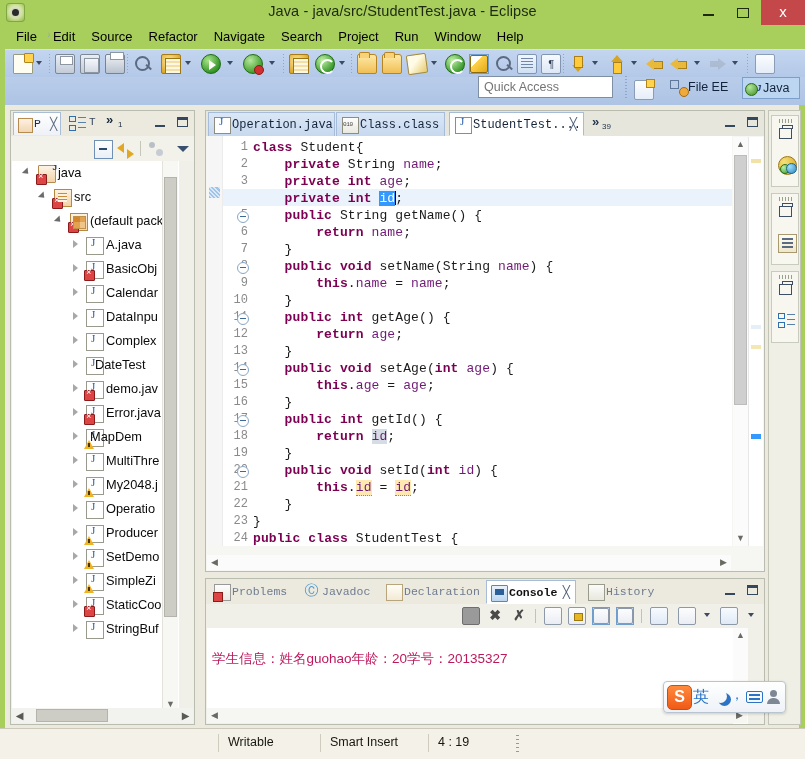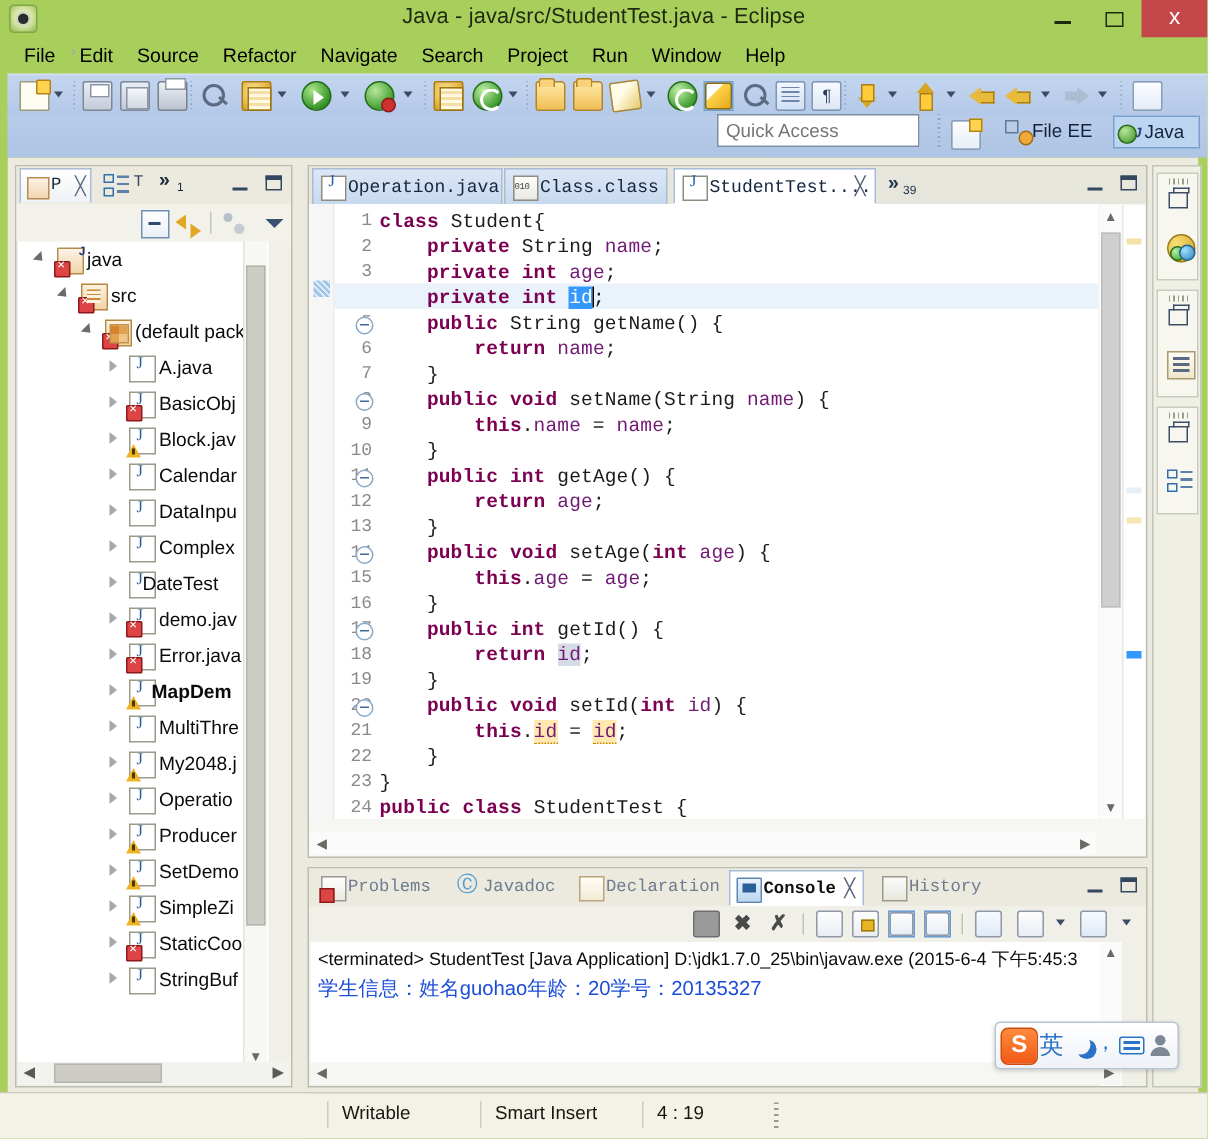--- a/index.html
+++ b/index.html
@@ -277,21 +277,21 @@
   .c-pg{background:linear-gradient(#fdfdfd,#e9edf3);border:1px solid #8d98a8;}
   .c-lock{background:linear-gradient(#fdfdfd,#e9edf3);border:1px solid #8d98a8;}
   .c-lock:after{content:"";position:absolute;left:5px;top:5px;width:7px;height:6px;background:#e8b623;border:1px solid #9c7a13;}
   .c-disp{background:linear-gradient(#fdfdfd,#e9edf3);border:1px solid #8d98a8;}
   .c-new{background:linear-gradient(#f7fbff,#dfe9f5);border:1px solid #8d98a8;}
   .con-sep{position:absolute;top:5px;width:1px;height:14px;background:#c0c4b8;}
 
   .con-body{position:absolute;left:1px;top:49px;width:540px;height:80px;background:#fff;}
   .con-line{position:absolute;left:5px;white-space:nowrap;}
   .con-line.head{top:3px;font-size:12px;color:#0d0d0d;font-family:"Liberation Sans",sans-serif;}
-  .con-line.out{top:22px;font-size:13.5px;color:#1d4ed8;}
+  .con-line.out{top:22px;font-size:13.5px;color:#be185d;}
   .con-vscroll{position:absolute;right:16px;top:49px;width:15px;height:96px;background:#fbfbfb;}
   .con-hscroll{position:absolute;left:1px;bottom:1px;width:540px;height:15px;background:#f6f6f3;}
   .sc-arrow{position:absolute;color:#6a6a64;font-size:9px;text-align:center;width:15px;height:15px;line-height:15px;}
 
   
   .rbar{position:absolute;left:768px;top:110px;width:33px;height:615px;background:#f0efe6;border:1px solid #c2c5b8;box-sizing:border-box;}
   .rstack{position:absolute;left:2px;width:28px;background:#f7f6ef;border:1px solid #c8cbbe;box-sizing:border-box;}
   .rst-dots{position:absolute;left:7px;top:3px;width:14px;height:4px;
     background:repeating-linear-gradient(90deg,#9aa08e 0 1px,transparent 1px 3px);}
   .rst-restore{position:absolute;left:7px;top:10px;width:13px;height:11px;border:1.4px solid #3d4f66;box-sizing:border-box;}
@@ -531,65 +531,58 @@
         </div>
         <div class="trow">
           <span class="tw closed" style="left: 60px;"></span>
           <span class="ticon i-java" style="left: 74px;">
             <i class="i-err"></i>
           </span>
           <span class="tlabel" style="left: 94px;">BasicObj</span>
         </div>
         <div class="trow">
           <span class="tw closed" style="left: 60px;"></span>
+          <span class="ticon i-java" style="left: 74px;"></span>
+          <span class="tlabel" style="left: 94px;">Calendar</span>
+        </div>
+        <div class="trow">
+          <span class="tw closed" style="left: 60px;"></span>
+          <span class="ticon i-java" style="left: 74px;"></span>
+          <span class="tlabel" style="left: 94px;">DataInpu</span>
+        </div>
+        <div class="trow">
+          <span class="tw closed" style="left: 60px;"></span>
+          <span class="ticon i-java" style="left: 74px;"></span>
+          <span class="tlabel" style="left: 94px;">Complex</span>
+        </div>
+        <div class="trow">
+          <span class="tw closed" style="left: 60px;"></span>
+          <span class="ticon i-java" style="left: 74px;"></span>
+          <span class="tlabel" style="left: 83px;">DateTest</span>
+        </div>
+        <div class="trow">
+          <span class="tw closed" style="left: 60px;"></span>
+          <span class="ticon i-java" style="left: 74px;">
+            <i class="i-err"></i>
+          </span>
+          <span class="tlabel" style="left: 94px;">demo.jav</span>
+        </div>
+        <div class="trow">
+          <span class="tw closed" style="left: 60px;"></span>
+          <span class="ticon i-java" style="left: 74px;">
+            <i class="i-err"></i>
+          </span>
+          <span class="tlabel" style="left: 94px;">Error.java</span>
+        </div>
+        <div class="trow">
+          <span class="tw closed" style="left: 60px;"></span>
           <span class="ticon i-java" style="left: 74px;">
             <i class="i-warn"></i>
           </span>
-          <span class="tlabel" style="left: 94px;">Block.jav</span>
-        </div>
-        <div class="trow">
-          <span class="tw closed" style="left: 60px;"></span>
-          <span class="ticon i-java" style="left: 74px;"></span>
-          <span class="tlabel" style="left: 94px;">Calendar</span>
-        </div>
-        <div class="trow">
-          <span class="tw closed" style="left: 60px;"></span>
-          <span class="ticon i-java" style="left: 74px;"></span>
-          <span class="tlabel" style="left: 94px;">DataInpu</span>
-        </div>
-        <div class="trow">
-          <span class="tw closed" style="left: 60px;"></span>
-          <span class="ticon i-java" style="left: 74px;"></span>
-          <span class="tlabel" style="left: 94px;">Complex</span>
-        </div>
-        <div class="trow">
-          <span class="tw closed" style="left: 60px;"></span>
-          <span class="ticon i-java" style="left: 74px;"></span>
-          <span class="tlabel" style="left: 83px;">DateTest</span>
-        </div>
-        <div class="trow">
-          <span class="tw closed" style="left: 60px;"></span>
-          <span class="ticon i-java" style="left: 74px;">
-            <i class="i-err"></i>
-          </span>
-          <span class="tlabel" style="left: 94px;">demo.jav</span>
-        </div>
-        <div class="trow">
-          <span class="tw closed" style="left: 60px;"></span>
-          <span class="ticon i-java" style="left: 74px;">
-            <i class="i-err"></i>
-          </span>
-          <span class="tlabel" style="left: 94px;">Error.java</span>
-        </div>
-        <div class="trow">
-          <span class="tw closed" style="left: 60px;"></span>
-          <span class="ticon i-java" style="left: 74px;">
-            <i class="i-warn"></i>
-          </span>
-          <span class="tlabel" style="left: 89px; font-weight: bold;">MapDem</span>
+          <span class="tlabel" style="left: 78px;">MapDem</span>
         </div>
         <div class="trow">
           <span class="tw closed" style="left: 60px;"></span>
           <span class="ticon i-java" style="left: 74px;"></span>
           <span class="tlabel" style="left: 94px;">MultiThre</span>
         </div>
         <div class="trow">
           <span class="tw closed" style="left: 60px;"></span>
           <span class="ticon i-java" style="left: 74px;">
             <i class="i-warn"></i>
@@ -810,21 +803,20 @@
           <i class="ic c-disp"></i>
         </span>
       <span class="arrw" style="right:52px;top:9px"></span>
       <span class="cti" style="right:24px">
           <i class="ic c-new"></i>
         </span>
       <span class="arrw" style="right:8px;top:9px"></span>
     </div>
 
     <div class="con-body">
-      <div class="con-line head">&lt;terminated&gt; StudentTest [Java Application] D:\jdk1.7.0_25\bin\javaw.exe (2015-6-4 下午5:45:3</div>
       <div class="con-line out">学生信息：姓名guohao年龄：20学号：20135327</div>
     </div>
     <div class="con-vscroll">
       <span class="sc-arrow" style="top:0;left:0">▲</span>
       <span class="sc-arrow" style="bottom:0;left:0">▼</span>
     </div>
     <div class="con-hscroll">
       <span class="sc-arrow" style="left:0;top:0">◀</span>
       <span class="sc-arrow" style="right:0;top:0">▶</span>
     </div>

